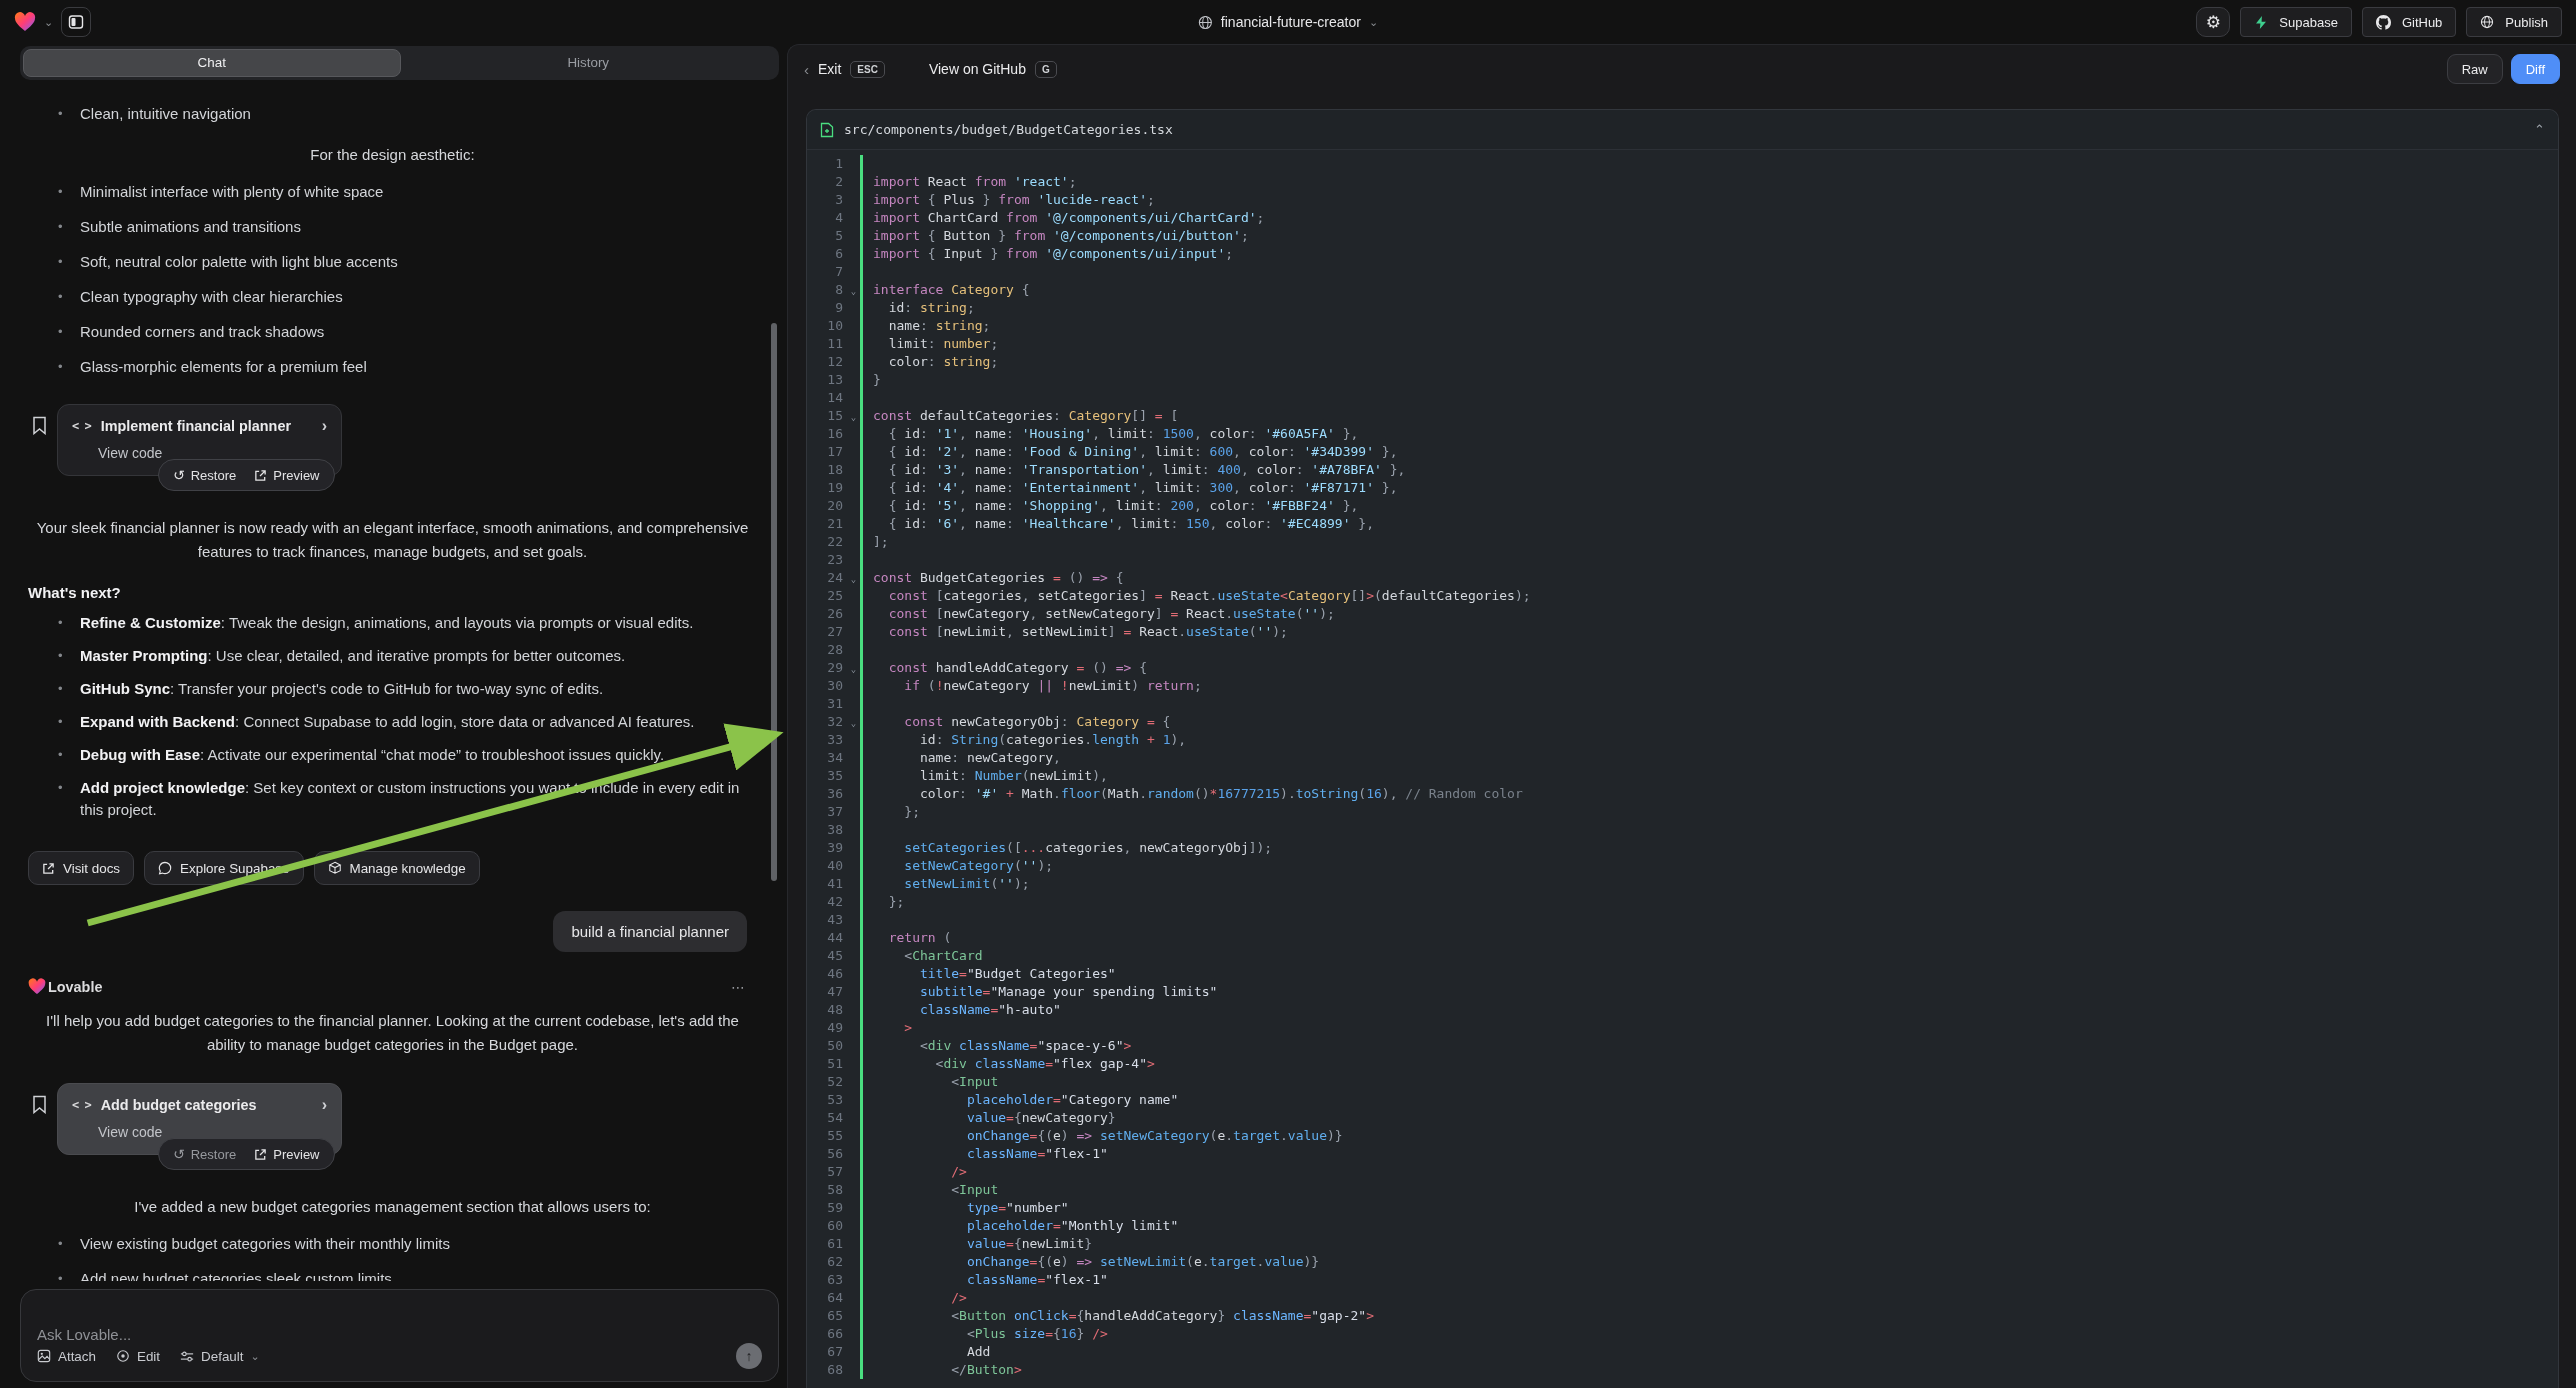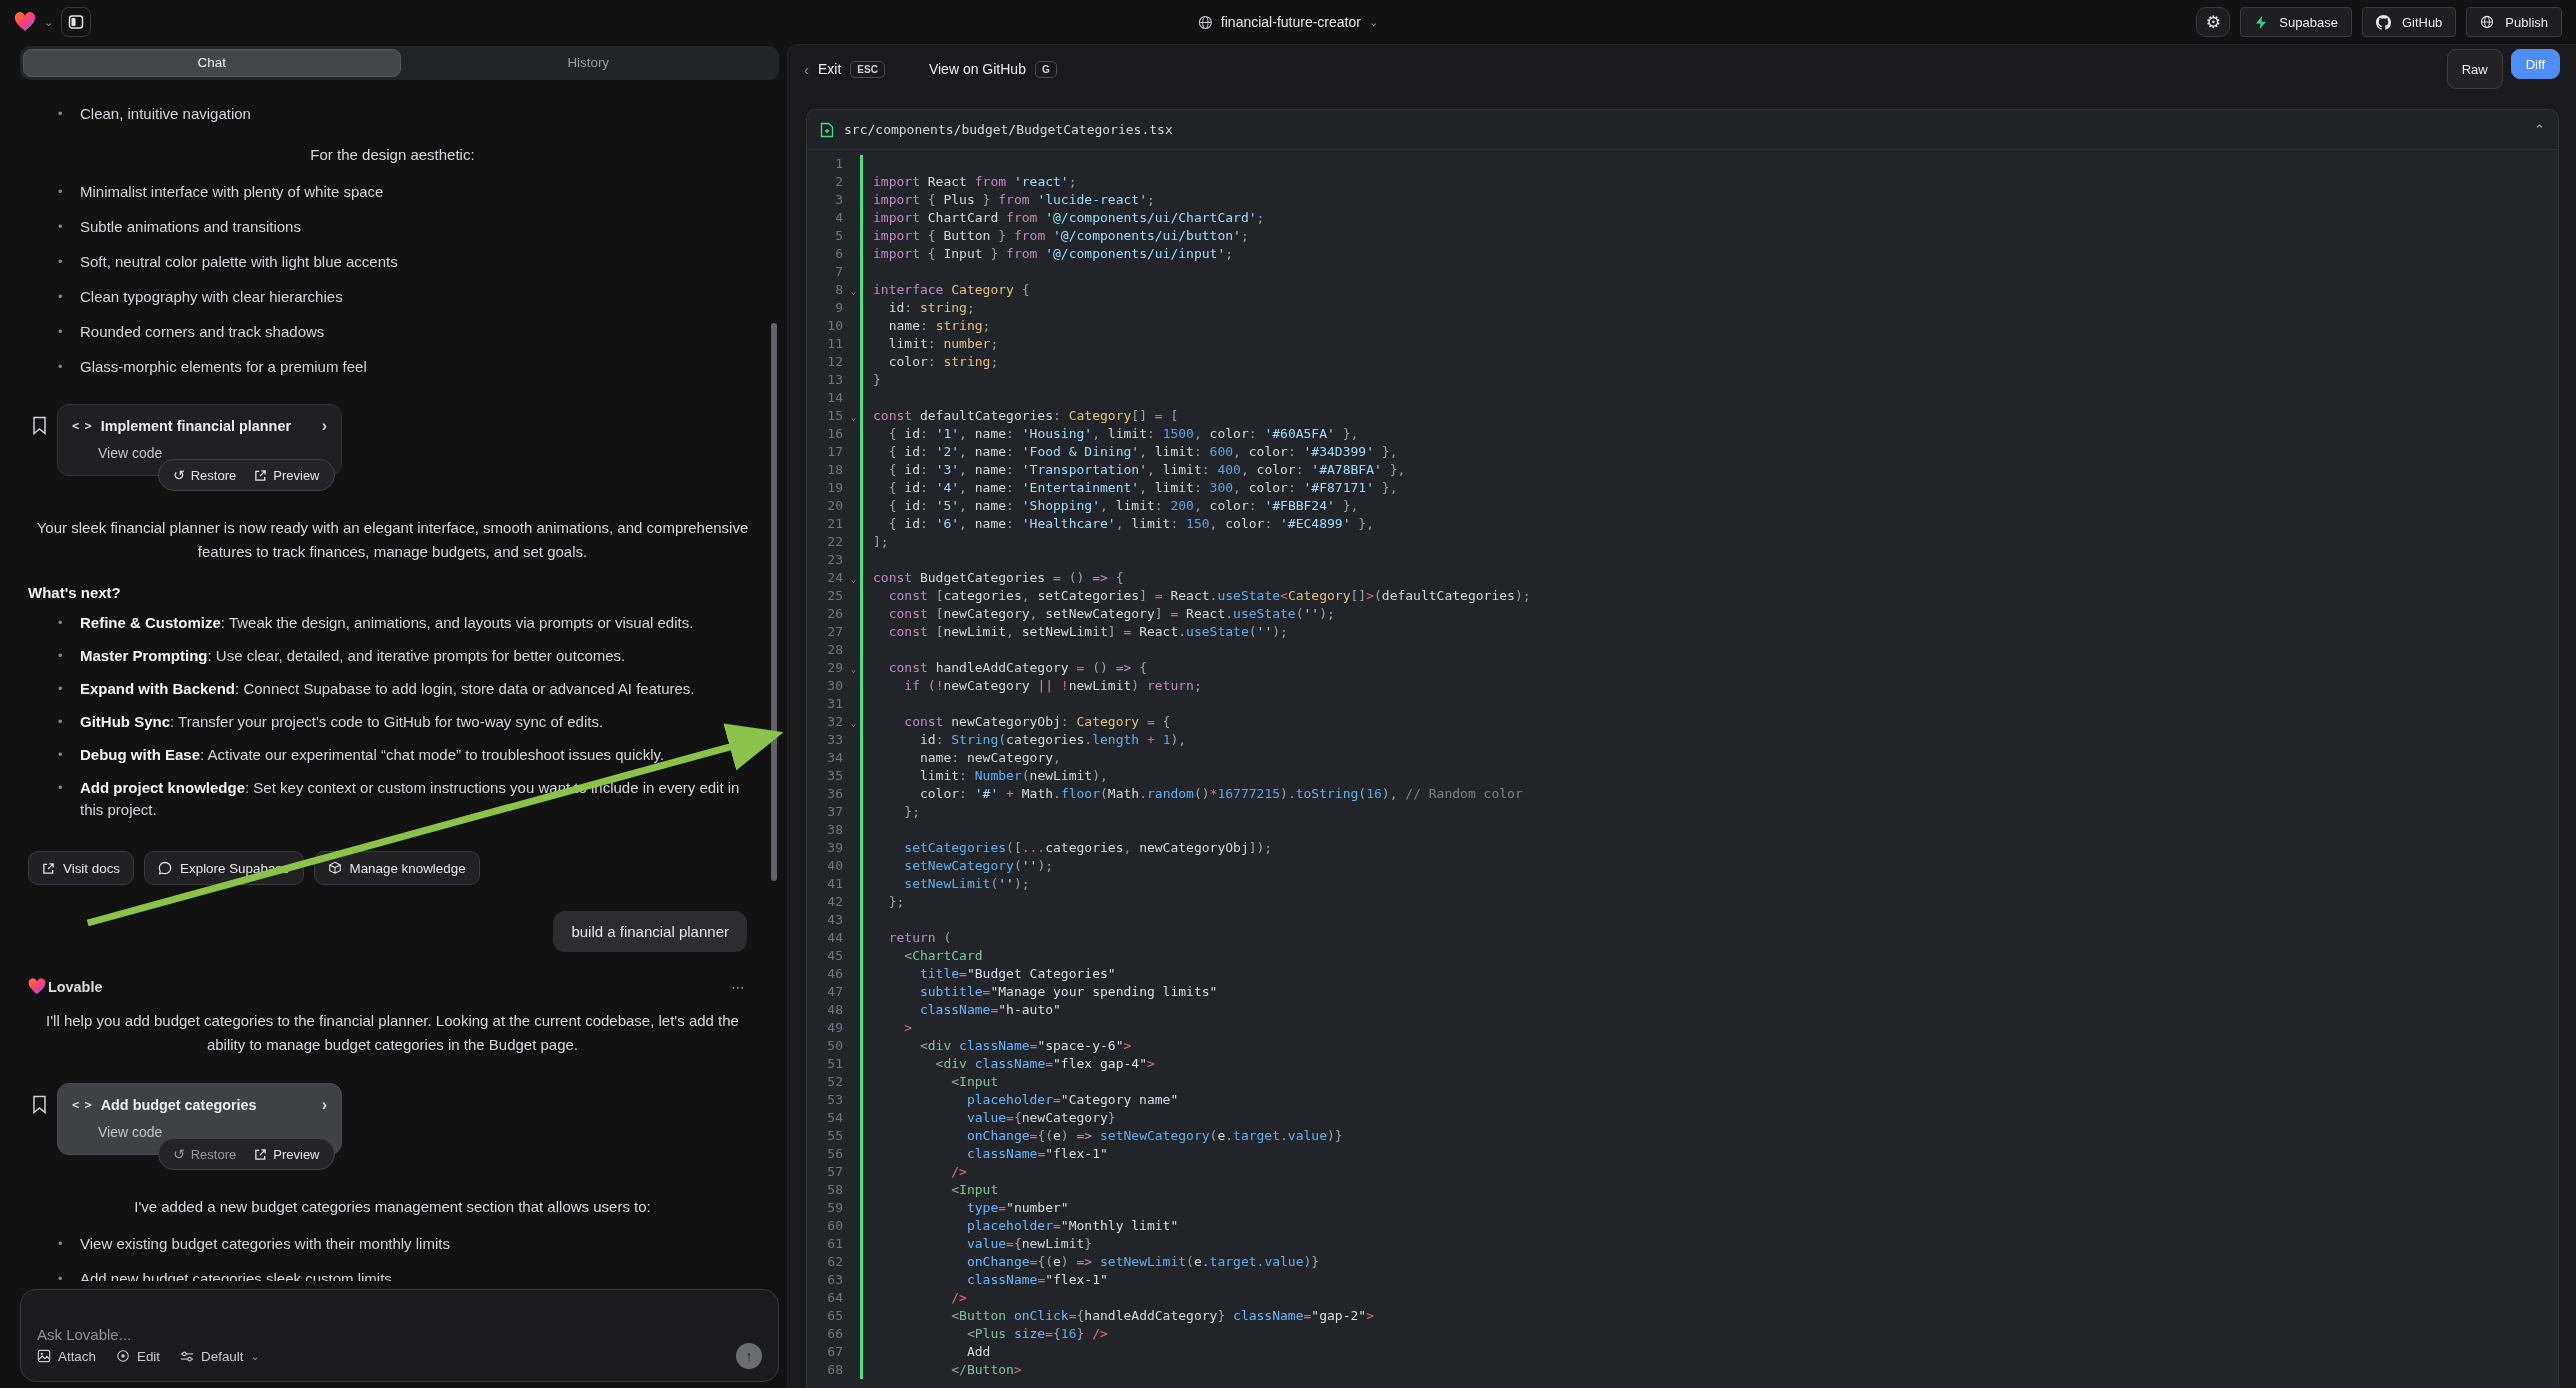--- a/index.html
+++ b/index.html
@@ -62,21 +62,21 @@
   .composer-controls { display:flex; align-items:center; gap:20px; font-size:13.4px; color:#c9cbd0; }
   .ctrl { display:flex; align-items:center; gap:7px; }
   .send-btn { margin-left:auto; width:26px; height:26px; border-radius:50%; background:#6b6d72; color:#1b1b1d; display:flex; align-items:center; justify-content:center; font-size:14px; font-weight:bold; }
   
   .right-panel { position:absolute; left:787px; right:0; top:44px; bottom:0; background:#1a1a1c; border-radius:12px 0 0 0; border:1px solid #27282c; border-right:none; border-bottom:none; }
   .code-head-bar { height:48px; display:flex; align-items:center; padding:0 16px; }
   .chb-left { display:flex; align-items:center; gap:9px; font-size:14px; color:#ececee; }
   .chb-sep { width:26px; }
   .kbd { border:1px solid #4a4b50; border-radius:5px; font-size:10px; padding:2px 6px; color:#cfd1d5; font-weight:600; }
   .chb-right { margin-left:auto; display:flex; gap:8px; }
-  .raw-btn { height:40px; padding:0 14px; border-radius:9px; background:#232326; border:1px solid #3c3d42; color:#ececee; font-size:13px; display:flex; align-items:center; }
+  .raw-btn { height:30px; padding:0 14px; border-radius:9px; background:#232326; border:1px solid #3c3d42; color:#ececee; font-size:13px; display:flex; align-items:center; }
   .diff-btn { height:30px; padding:0 14px; border-radius:9px; background:#4f8ef7; border:1px solid #4f8ef7; color:#fff; font-size:13px; display:flex; align-items:center; }
   .file-card { position:absolute; left:18px; right:17px; top:64px; bottom:0; background:#212529; border:1px solid #32363c; border-bottom:none; border-radius:10px 10px 0 0; overflow:hidden; }
   .file-head { height:40px; display:flex; align-items:center; gap:10px; padding:0 13px; border-bottom:1px solid #2c3036; background:#1f2327; }
   .file-path { font-family:"DejaVu Sans Mono",monospace; font-size:13px; color:#d5d9de; }
   .file-collapse { margin-left:auto; color:#9aa0a8; font-size:13px; }
   .code-body { padding-top:5px; }
   .code-line { display:flex; height:18px; line-height:18px; font-family:"DejaVu Sans Mono",monospace; font-size:13px; }
   .ln { width:40px; flex:none; text-align:right; padding-right:4px; color:#6e7681; }
   .fold { width:13px; flex:none; font-size:9px; color:#8b949e; text-align:center; line-height:20px; }
   .code-text { border-left:3px solid #4ade80; padding-left:10px; white-space:pre; color:#9aa2ad; }
@@ -196,22 +196,22 @@
               </span>
           </div>
         </div>
       </div>
 
       <p class="msg">Your sleek financial planner is now ready with an elegant interface, smooth animations, and comprehensive features to track finances, manage budgets, and set goals.</p>
       <p class="bold-head">What's next?</p>
       <ul class="dots tight">
           <li><strong>Refine &amp; Customize</strong><span>: Tweak the design, animations, and layouts via prompts or visual edits.</span></li>
           <li><strong>Master Prompting</strong><span>: Use clear, detailed, and iterative prompts for better outcomes.</span></li>
+          <li><strong>GitHub Sync</strong><span>: Transfer your project's code to GitHub for two-way sync of edits.</span></li>
           <li><strong>Expand with Backend</strong><span>: Connect Supabase to add login, store data or advanced AI features.</span></li>
-          <li><strong>GitHub Sync</strong><span>: Transfer your project's code to GitHub for two-way sync of edits.</span></li>
           <li><strong>Debug with Ease</strong><span>: Activate our experimental “chat mode” to troubleshoot issues quickly.</span></li>
           <li><strong>Add project knowledge</strong><span>: Set key context or custom instructions you want to include in every edit in this project.</span></li>
         </ul>
 
       <div class="actions-row">
         <span class="action-btn">
           <svg class="ic" width="13" height="13" viewBox="0 0 14 14">
               <path d="M5.5 2.5 H2 V12 H11.5 V8.5" fill="none" stroke="#e6e6e8" stroke-width="1.4"></path>
               <path d="M8 2h4v4M12 2 6.5 7.5" fill="none" stroke="#e6e6e8" stroke-width="1.4"></path>
             </svg>

